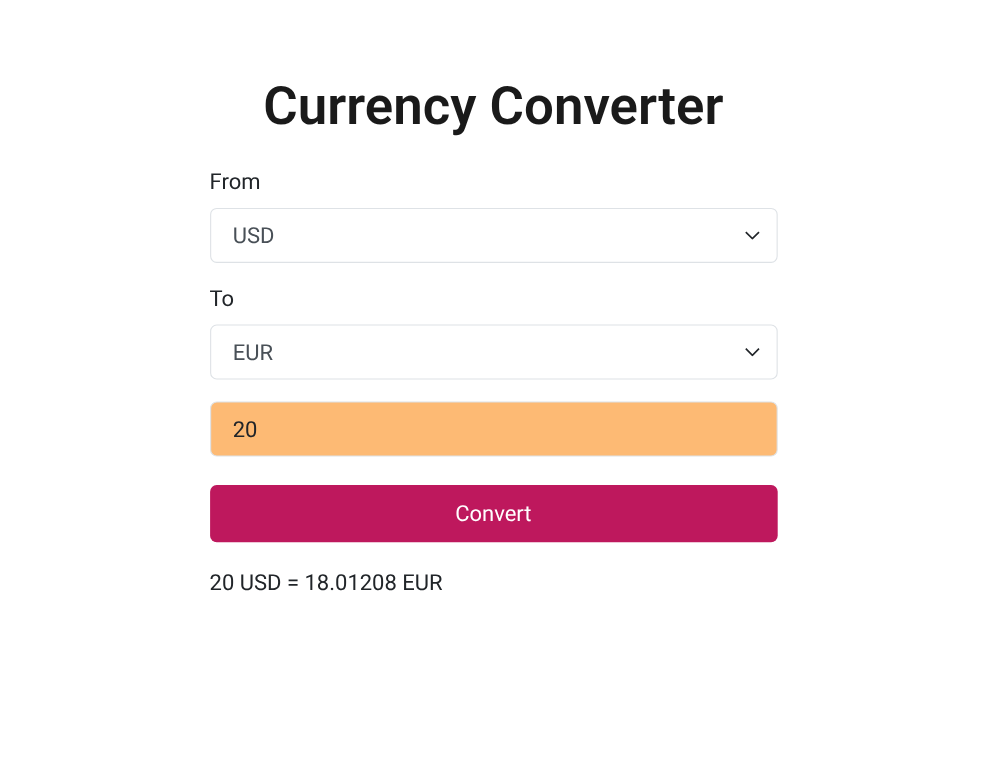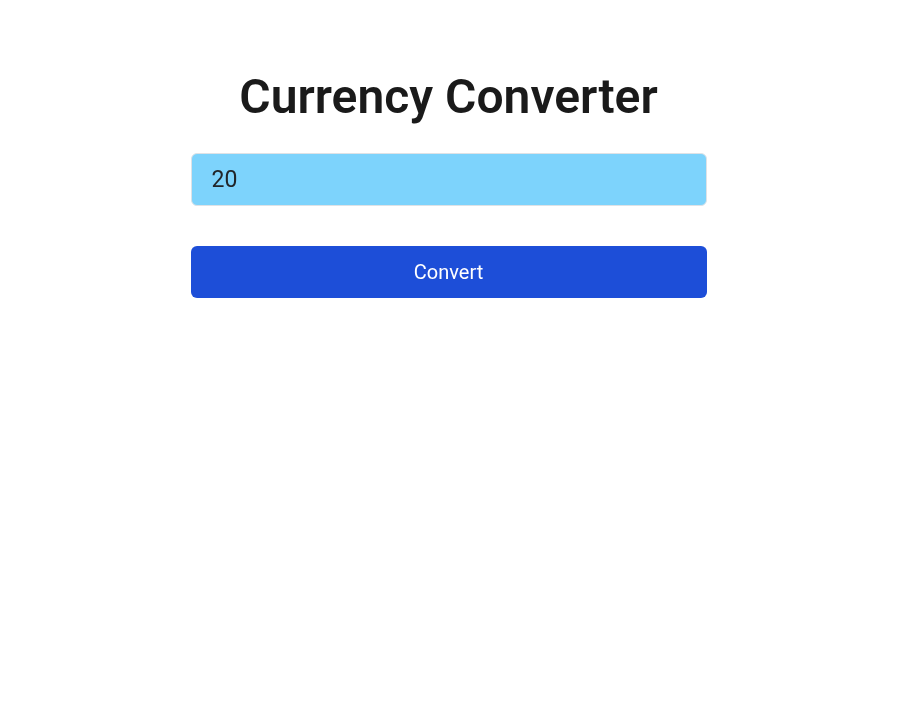--- a/index.html
+++ b/index.html
@@ -63,52 +63,79 @@
       align-items: center;
       justify-content: center;
     }
     .chevron svg {
       width: 14px;
       height: 8px;
     }
     .form-input {
       width: 100%;
       padding: 12px 20px;
-      font-size: 23px;
+      font-size: 20px;
       color: #212529;
-      background: #7dd3fc;
+      background: #fdba74;
       border: 1px solid #dee2e6;
       border-radius: 6px;
       font-family: inherit;
     }
     .convert-btn {
       width: 100%;
       padding: 14px;
       font-size: 20px;
       color: #fff;
-      background: #1d4ed8;
+      background: #be185d;
       border: none;
       border-radius: 6px;
       cursor: pointer;
       font-family: inherit;
-      margin-top: 20px;
+      margin-top: 6px;
     }
     .result {
       font-size: 20px;
       color: #212529;
       margin-top: 24px;
     }
   </style>
 </head>
 <body>
 
 <div class="container">
   <h1 class="title">Currency Converter</h1>
 
+  <div class="form-group">
+    <label class="form-label">From</label>
+    <div class="select-wrapper">
+      <select class="form-select">
+        <option>USD</option>
+      </select>
+      <span class="chevron">
+        <svg viewBox="0 0 14 8" fill="none" stroke="#212529" stroke-width="1.5">
+          <polyline points="1,1 7,7 13,1"></polyline>
+        </svg>
+      </span>
+    </div>
+  </div>
 
+  <div class="form-group">
+    <label class="form-label">To</label>
+    <div class="select-wrapper">
+      <select class="form-select">
+        <option>EUR</option>
+      </select>
+      <span class="chevron">
+        <svg viewBox="0 0 14 8" fill="none" stroke="#212529" stroke-width="1.5">
+          <polyline points="1,1 7,7 13,1"></polyline>
+        </svg>
+      </span>
+    </div>
+  </div>
 
   <div class="form-group">
     <input type="text" class="form-input" value="20" style="">
   </div>
 
   <button class="convert-btn">Convert</button>
 
+  <div class="result">20 USD = 18.01208 EUR</div>
 </div>
 
 </body></html>

